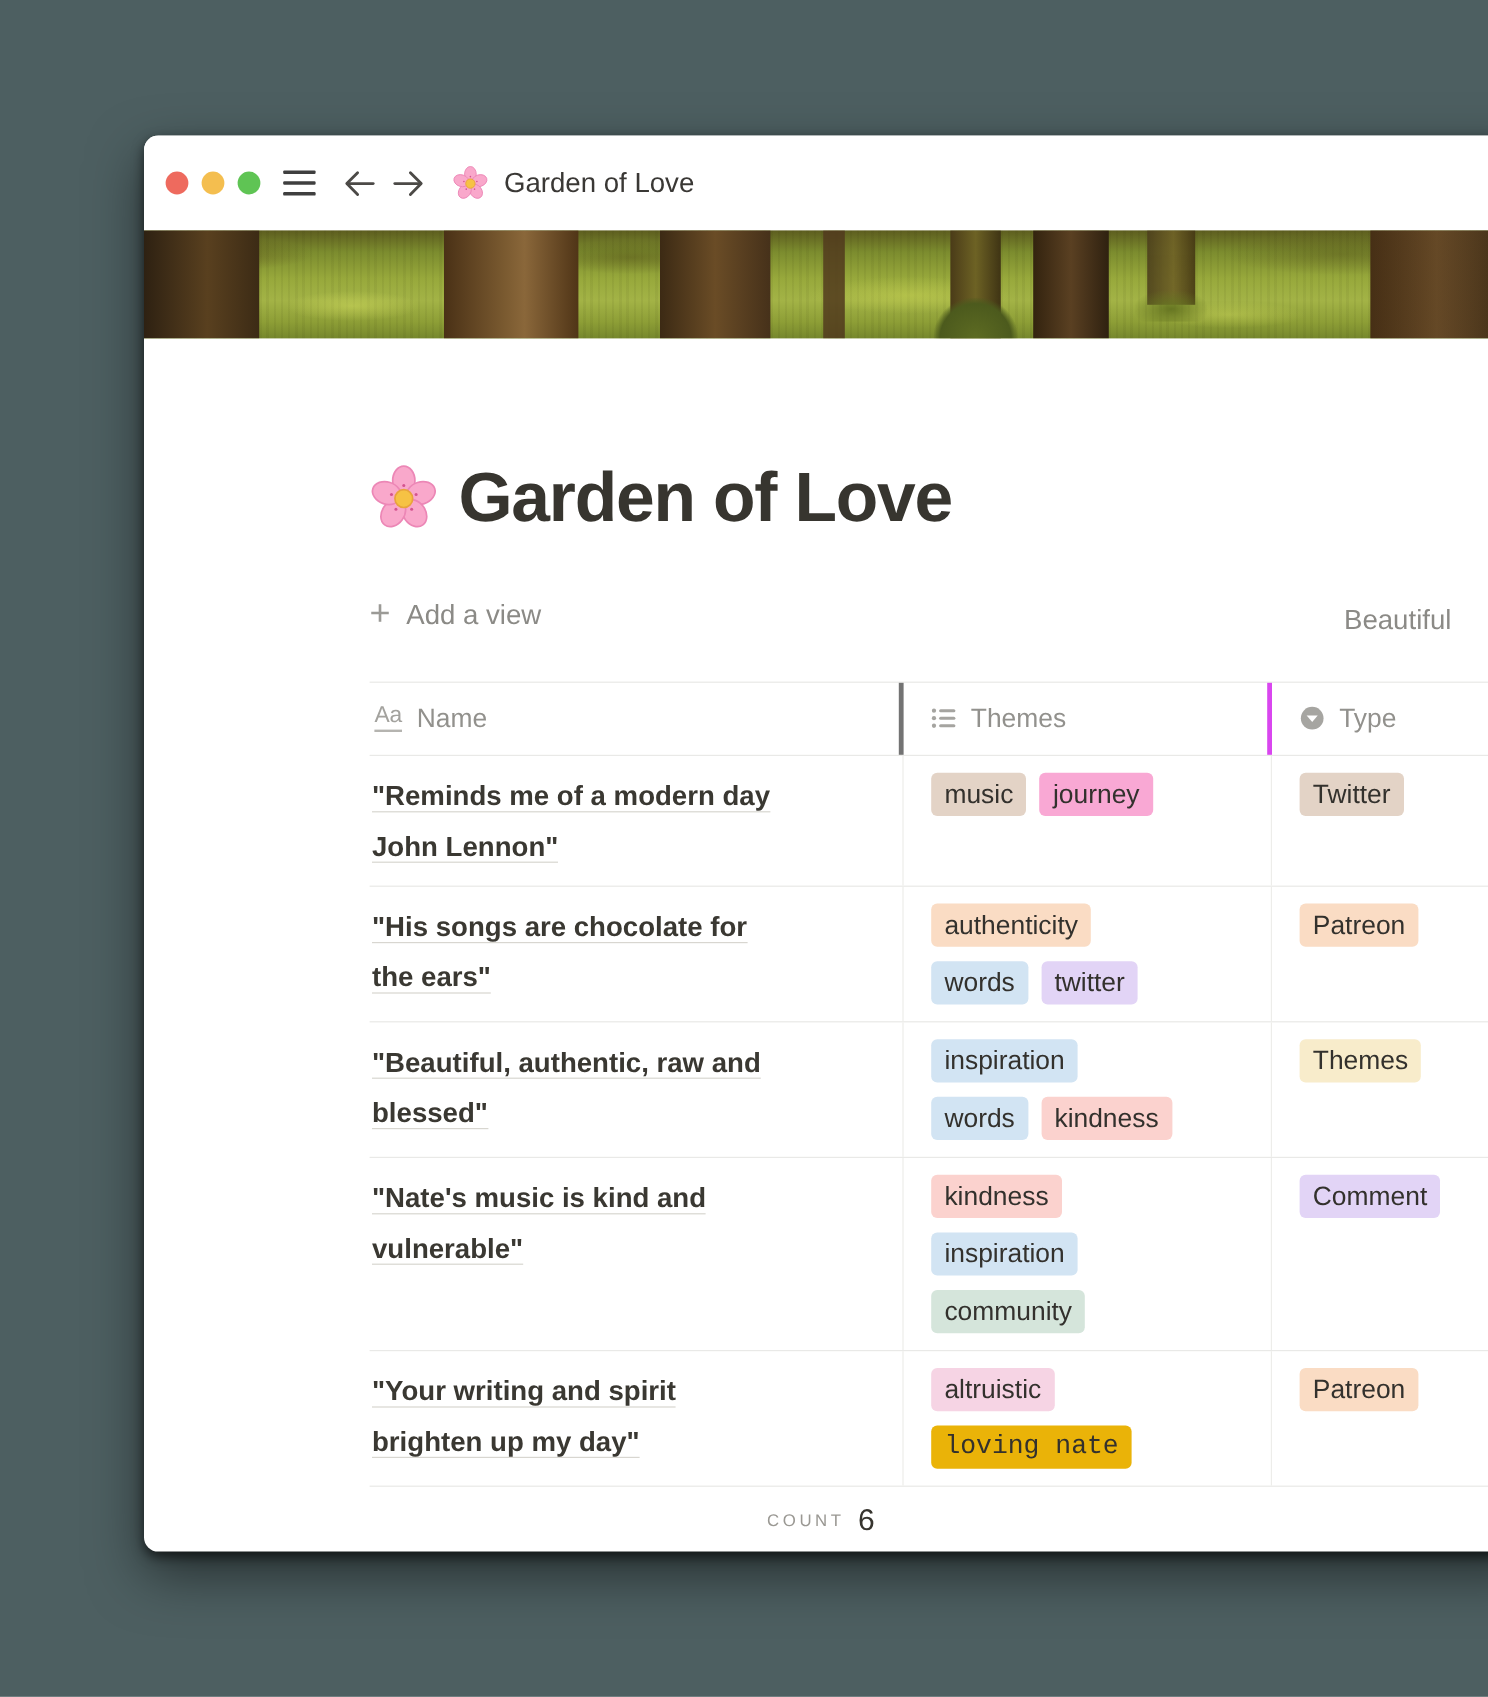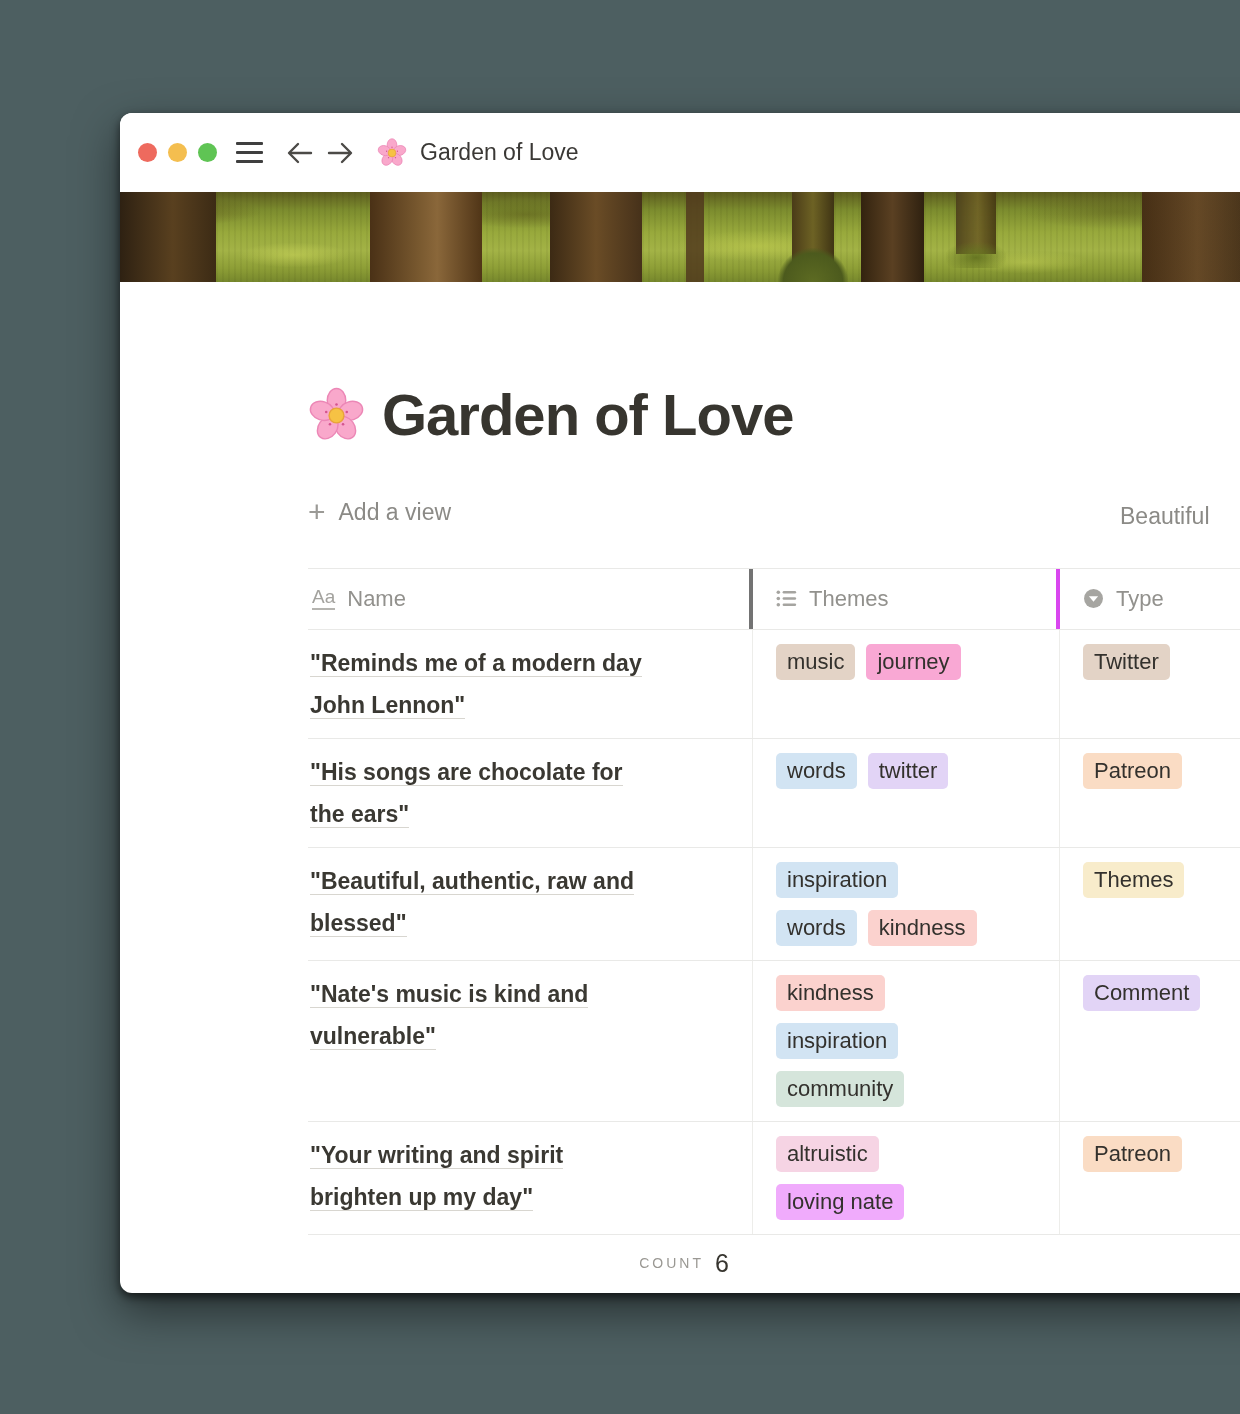--- a/index.html
+++ b/index.html
@@ -230,20 +230,23 @@
             </div>
             <div class="td type"><span class="tag" style="background: rgb(227, 211, 198);">Twitter</span></div>
           </div>
           <div class="tr">
             <div class="td name">
               <div class="name-line-wrap"><span class="name-line">"His songs are chocolate for</span></div>
               <div class="name-line-wrap"><span class="name-line">the ears"</span></div>
             </div>
             <div class="td themes">
               <div class="tag-line">
+                <span class="tag" style="background: rgb(250, 220, 196);">authenticity</span>
+              </div>
+              <div class="tag-line">
                 <span class="tag" style="background: rgb(210, 228, 243);">words</span>
                 <span class="tag" style="background: rgb(226, 212, 246);">twitter</span>
               </div>
             </div>
             <div class="td type"><span class="tag" style="background: rgb(250, 220, 196);">Patreon</span></div>
           </div>
           <div class="tr">
             <div class="td name">
               <div class="name-line-wrap"><span class="name-line">"Beautiful, authentic, raw and</span></div>
               <div class="name-line-wrap"><span class="name-line">blessed"</span></div>
@@ -280,21 +283,21 @@
           <div class="tr">
             <div class="td name">
               <div class="name-line-wrap"><span class="name-line">"Your writing and spirit</span></div>
               <div class="name-line-wrap"><span class="name-line">brighten up my day"</span></div>
             </div>
             <div class="td themes">
               <div class="tag-line">
                 <span class="tag" style="background: rgb(246, 212, 228);">altruistic</span>
               </div>
               <div class="tag-line">
-                <span class="tag" style="background: #f0abfc;">loving nate</span>
+                <span class="tag" style="background: #eab308; font-family: Liberation Mono, monospace;">loving nate</span>
               </div>
             </div>
             <div class="td type"><span class="tag" style="background: rgb(250, 220, 196);">Patreon</span></div>
           </div>
         </div>
 
       <div class="tfoot">
         <span class="count-label">COUNT</span>
         <span class="count-value">6</span>
       </div>

